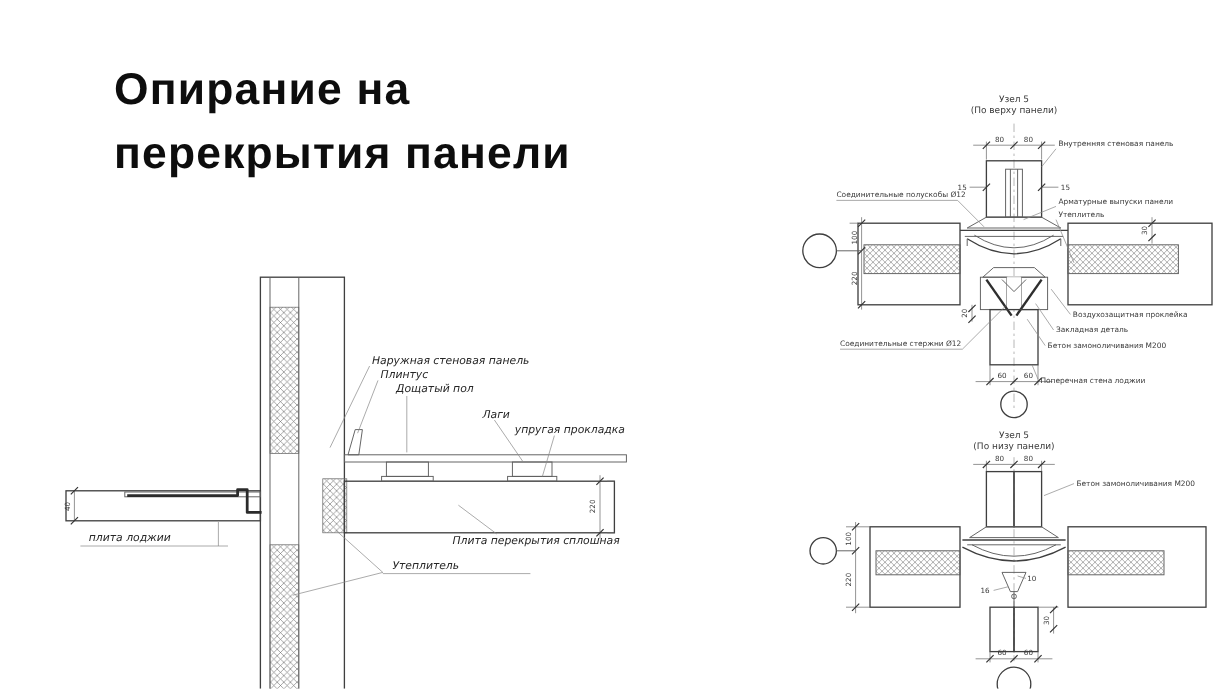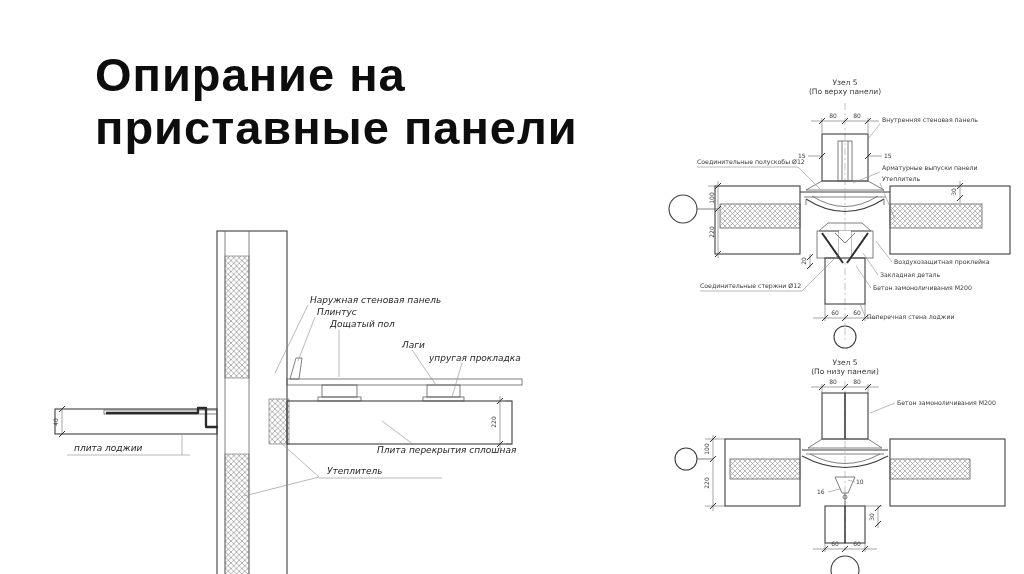--- a/index.html
+++ b/index.html
@@ -1,20 +1,20 @@
 <!DOCTYPE html>
 <html><head>
 <meta charset="utf-8">
 <style>
   html,body{margin:0;padding:0;background:#fff;}
   .slide{position:relative;width:1024px;height:574px;background:#ffffff;overflow:hidden;
          font-family:"DejaVu Sans",sans-serif;}
   .title{position:absolute;left:95px;top:48px;width:620px;
          font-family:"Liberation Sans","DejaVu Sans",sans-serif;
-         font-weight:bold;font-size:47px;line-height:53px;letter-spacing:1px;color:#0d0d0d;}
+         font-weight:bold;font-size:37px;line-height:53px;letter-spacing:1px;color:#0d0d0d;}
   .drawing{position:absolute;margin-top:16px;}
   .d-left{left:22px;top:195px;}
   .d-top{left:650px;top:55px;}
   .d-bot{left:650px;top:335px;}
   svg{display:block;}
   .thin{stroke:#5f5f5f;stroke-width:0.8;fill:none;}
   .med{stroke:#3f3f3f;stroke-width:1.1;fill:none;}
   .thick{stroke:#2b2b2b;stroke-width:2.3;fill:none;stroke-linejoin:round;}
   .leader{stroke:#8a8a8a;stroke-width:0.6;fill:none;}
   .dimline{stroke:#6a6a6a;stroke-width:0.6;fill:none;}
@@ -26,21 +26,21 @@
   .dim{font:6px "DejaVu Sans",sans-serif;fill:#3a3a3a;}
   .rod{stroke:#2e2e2e;stroke-width:2;fill:none;}
 </style>
 </head>
 <body>
 
 <div class="slide">
 
   <div class="title">
     <div>Опирание на</div>
-    <div>приставные панели</div>
+    <div>перекрытия панели</div>
   </div>
 
   <div class="drawing d-left">
   <svg width="510" height="379" viewBox="0 0 510 379">
     <defs>
       <pattern id="L-conc" width="11" height="11" patternUnits="userSpaceOnUse">
         <circle cx="2.5" cy="3" r="0.6" fill="#8a8a8a"></circle>
         <circle cx="8" cy="8.5" r="0.6" fill="#9a9a9a"></circle>
         <path d="M5 6.5 l2.5 -2.5" stroke="#b0b0b0" stroke-width="0.5"></path>
       </pattern>

